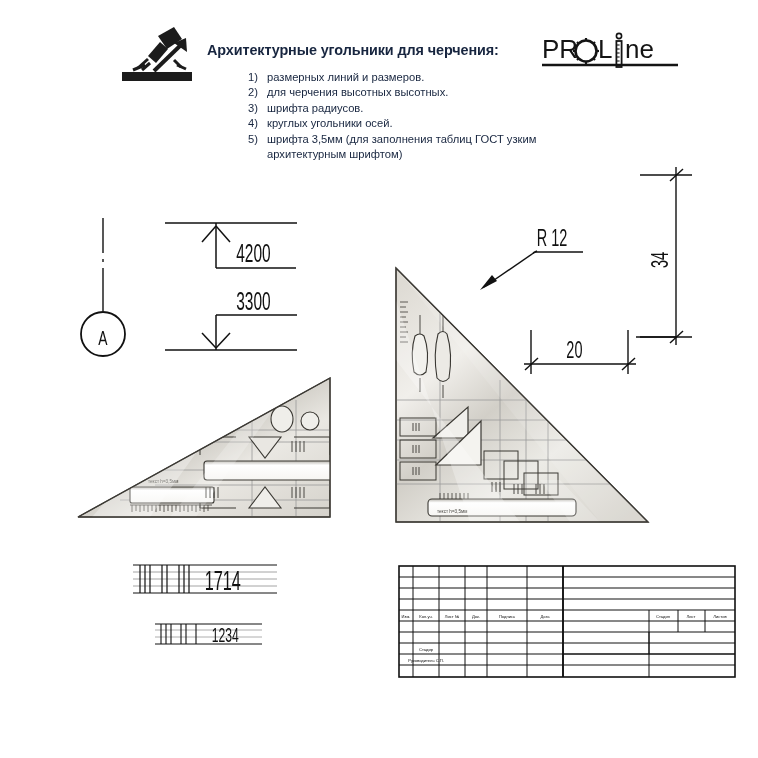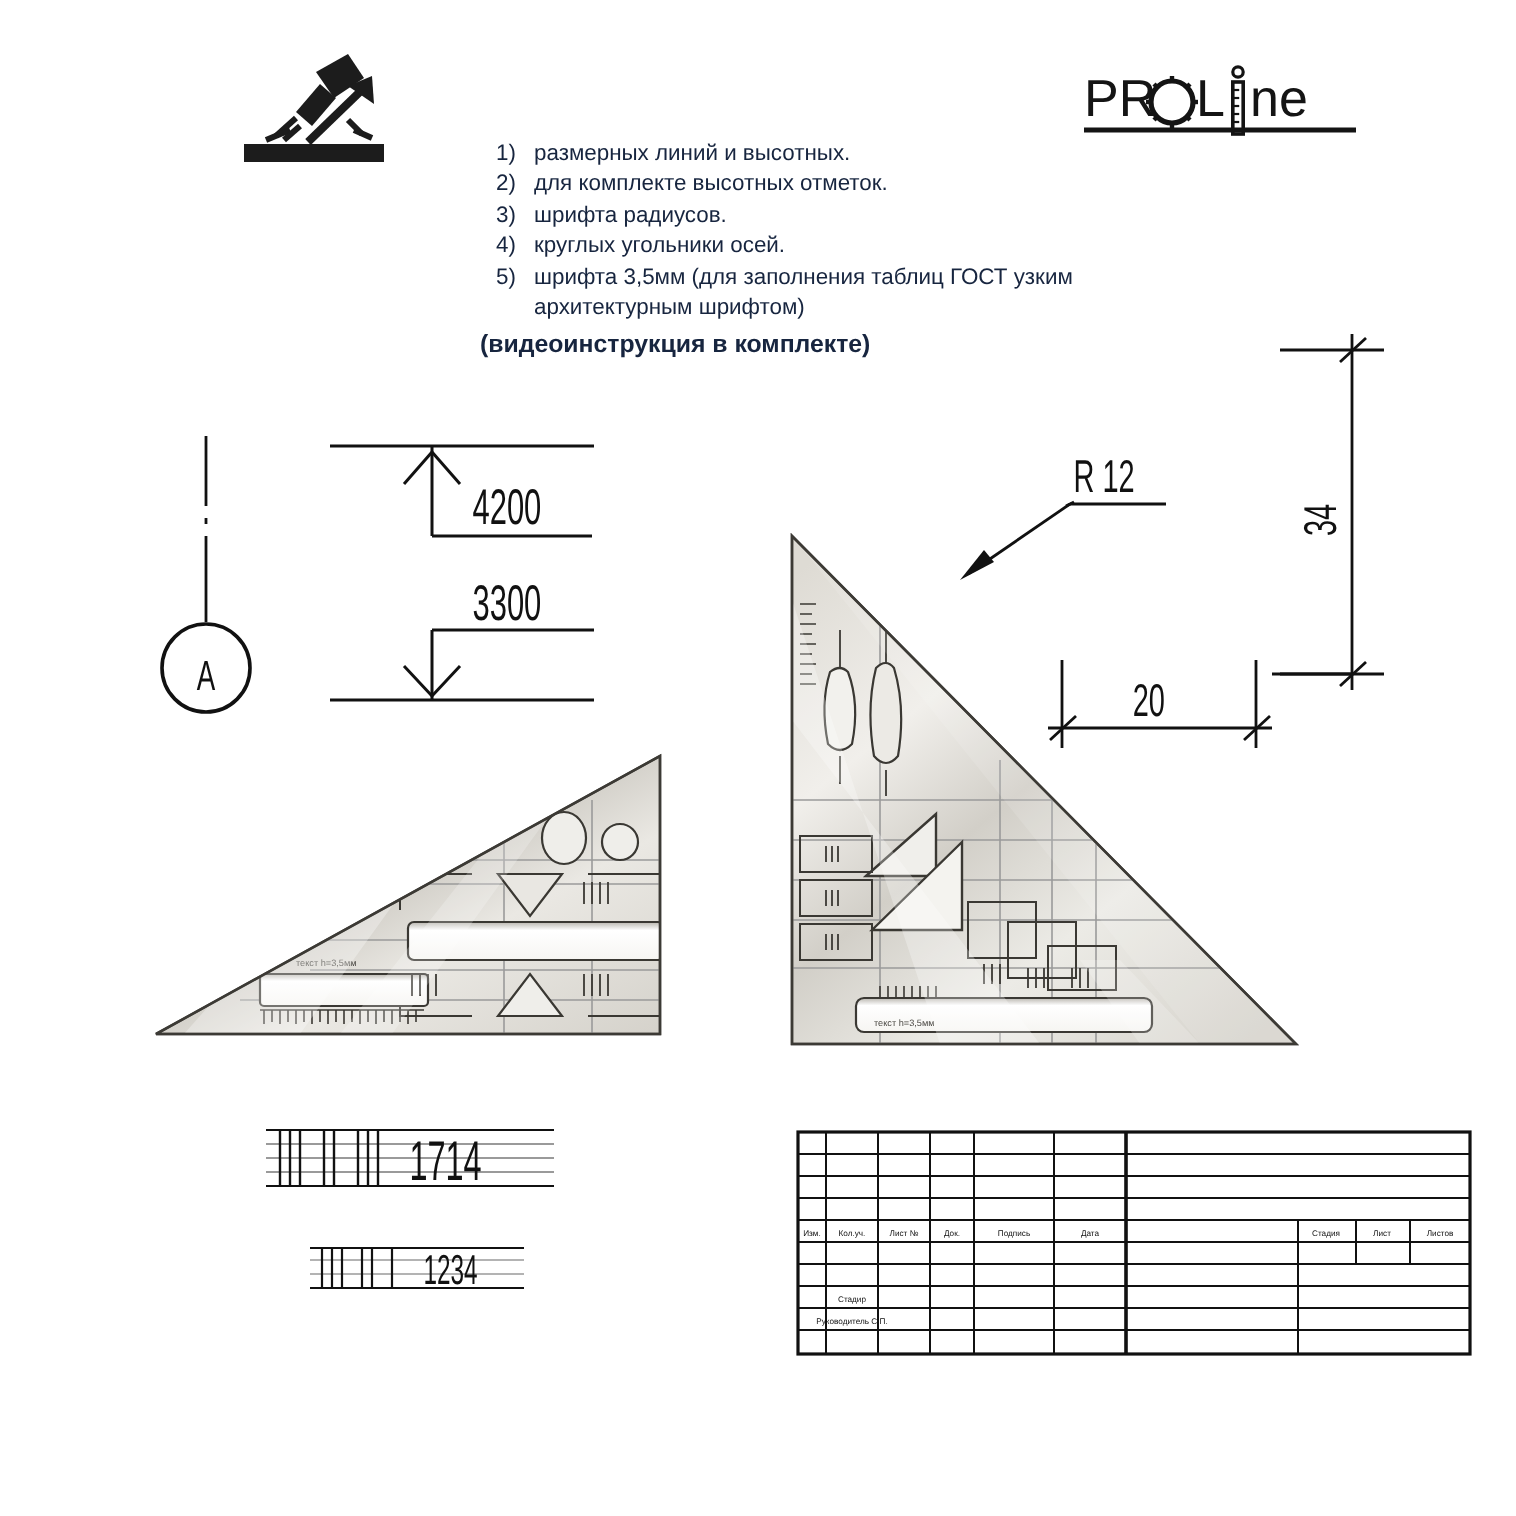--- a/index.html
+++ b/index.html
@@ -64,20 +64,21 @@
       <path d="M20 42 L30 33" stroke="#1c1c1c" stroke-width="3"></path>
       <path d="M15 44 L27 39" stroke="#1c1c1c" stroke-width="3"></path>
       <path d="M24 44 L32 37" stroke="#1c1c1c" stroke-width="3"></path>
       <path d="M63 41 L56 34" stroke="#1c1c1c" stroke-width="3"></path>
       <path d="M68 43 L59 39" stroke="#1c1c1c" stroke-width="3"></path>
 
       <path d="M36 45 L66 16" stroke="#1c1c1c" stroke-width="4" fill="none"></path>
       <path d="M68 12 L69 26 L56 17 Z" fill="#1c1c1c"></path>
     </svg>
 
+    <div class="title">Архитектурные угольники для черчения:</div>
 
     <svg class="logo" viewBox="0 0 140 48">
       <text x="2" y="28" font-family="Liberation Sans, sans-serif" font-size="26" fill="#141414">PR</text>
 
       <g>
         <circle cx="46" cy="21" r="10.5" fill="none" stroke="#141414" stroke-width="2.6"></circle>
         <g stroke="#141414" stroke-width="2.2">
           <line x1="46" y1="8" x2="46" y2="11"></line>
           <line x1="46" y1="31" x2="46" y2="34"></line>
           <line x1="33" y1="21" x2="36" y2="21"></line>
@@ -101,41 +102,40 @@
           <line x1="76.4" y1="31" x2="79.6" y2="31"></line>
         </g>
       </g>
       <text x="85" y="28" font-family="Liberation Sans, sans-serif" font-size="26" fill="#141414">ne</text>
       <line x1="2" y1="35" x2="138" y2="35" stroke="#141414" stroke-width="2.6"></line>
     </svg>
 
     <div class="feature-list">
       <div class="feature-row">
         <span class="feature-num">1)</span>
-        <span class="feature-text">размерных линий и высотных.</span>
+        <span class="feature-text">размерных линий и размеров.</span>
       </div>
       <div class="feature-row">
         <span class="feature-num">2)</span>
-        <span class="feature-text">для комплекте высотных отметок.</span>
+        <span class="feature-text">для черчения высотных высотных.</span>
       </div>
       <div class="feature-row">
         <span class="feature-num">3)</span>
         <span class="feature-text">шрифта радиусов.</span>
       </div>
       <div class="feature-row">
         <span class="feature-num">4)</span>
         <span class="feature-text">круглых угольники осей.</span>
       </div>
       <div class="feature-row">
         <span class="feature-num">5)</span>
         <span class="feature-text">шрифта 3,5мм (для заполнения таблиц ГОСТ узким архитектурным шрифтом)</span>
       </div>
     </div>
 
-    <div class="video-note">(видеоинструкция в комплекте)</div>
   </div>
 
   <svg class="drawing" viewBox="0 0 758 758">
 
     <defs>
 
       <linearGradient id="plasticGrad" x1="0" y1="0" x2="1" y2="1">
         <stop offset="0%" stop-color="#d9d6cf"></stop>
         <stop offset="32%" stop-color="#eeece8"></stop>
         <stop offset="46%" stop-color="#cfccc5"></stop>

